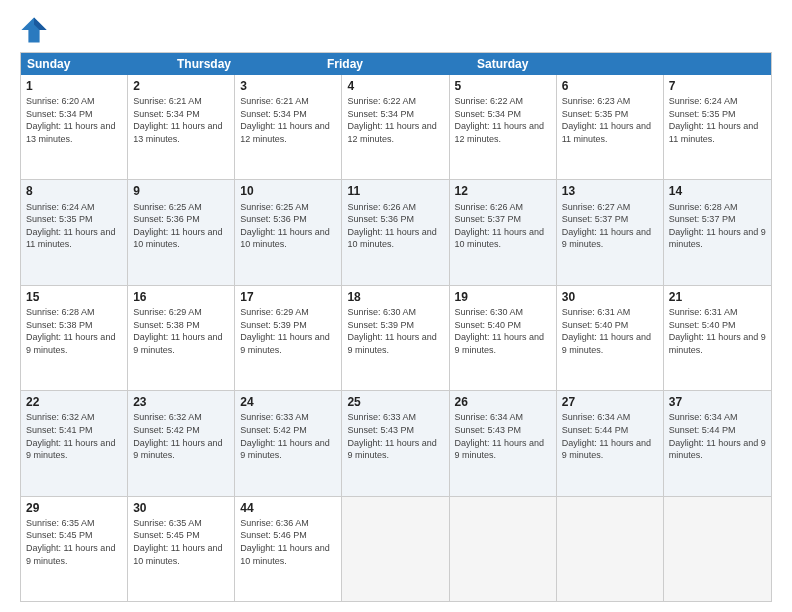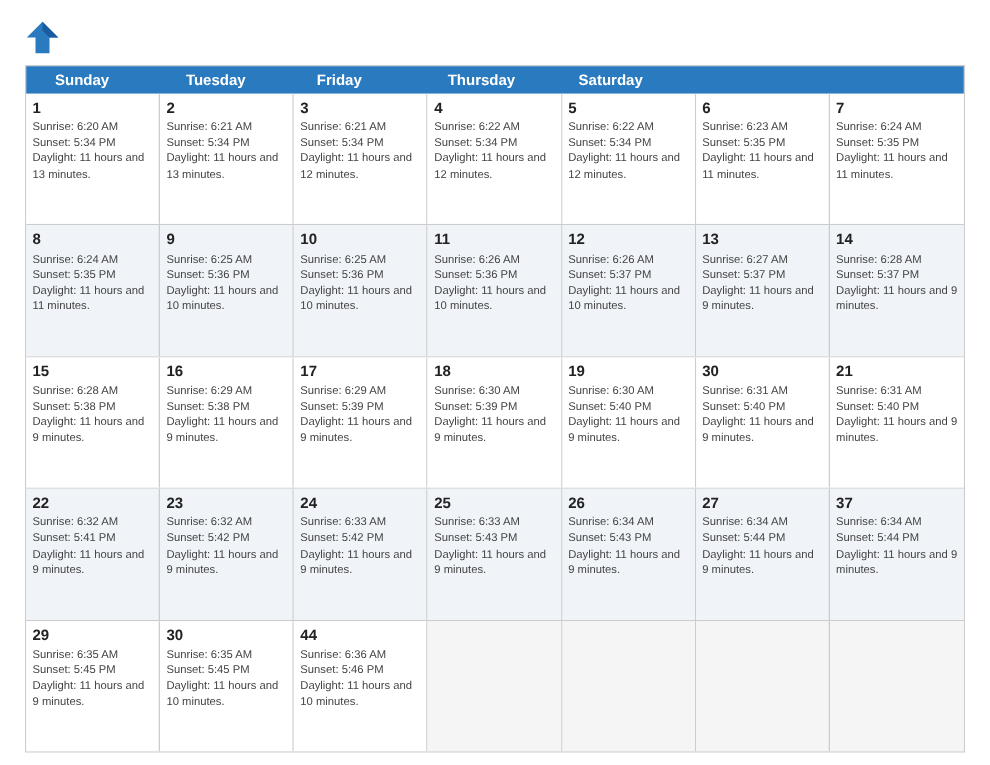--- a/index.html
+++ b/index.html
@@ -60,23 +60,22 @@
       color: #555;
       margin-top: 2px;
     }
     .calendar {
       flex: 1;
       display: flex;
       flex-direction: column;
     }
     .cal-header {
       display: grid;
-      grid-template-columns: repeat(7, 1fr);
+      grid-template-columns: repeat(5, 1fr);
       background: #2a7abf;
-      padding-left: 17px;
     }
     .cal-header-cell {
       color: #fff;
       font-size: 12px;
       font-weight: bold;
       padding: 4px 6px;
       text-align: left;
     }
     .cal-body {
       display: flex;
@@ -149,23 +148,22 @@
     <div class="title-block">
       <div class="month-title"></div>
       <div class="location"></div>
     </div>
   </div>
 
   <div class="calendar">
     <div class="cal-outer">
       <div class="cal-header">
       <div class="cal-header-cell">Sunday</div>
-          <div class="cal-header-cell">Tuesday</div>
+          <div class="cal-header-cell">Thursday</div>
           <div class="cal-header-cell">Friday</div>
-          <div class="cal-header-cell">Thursday</div>
           <div class="cal-header-cell">Saturday</div>
         </div>
       <div class="cal-body">
       <div class="cal-row">
             <div class="cal-cell">
               <span class="day-num">1</span>
               <div class="day-info">Sunrise: 6:20 AM<br>Sunset: 5:34 PM<br>Daylight: 11 hours and 13 minutes.</div>
             </div>
             <div class="cal-cell">
               <span class="day-num">2</span>

